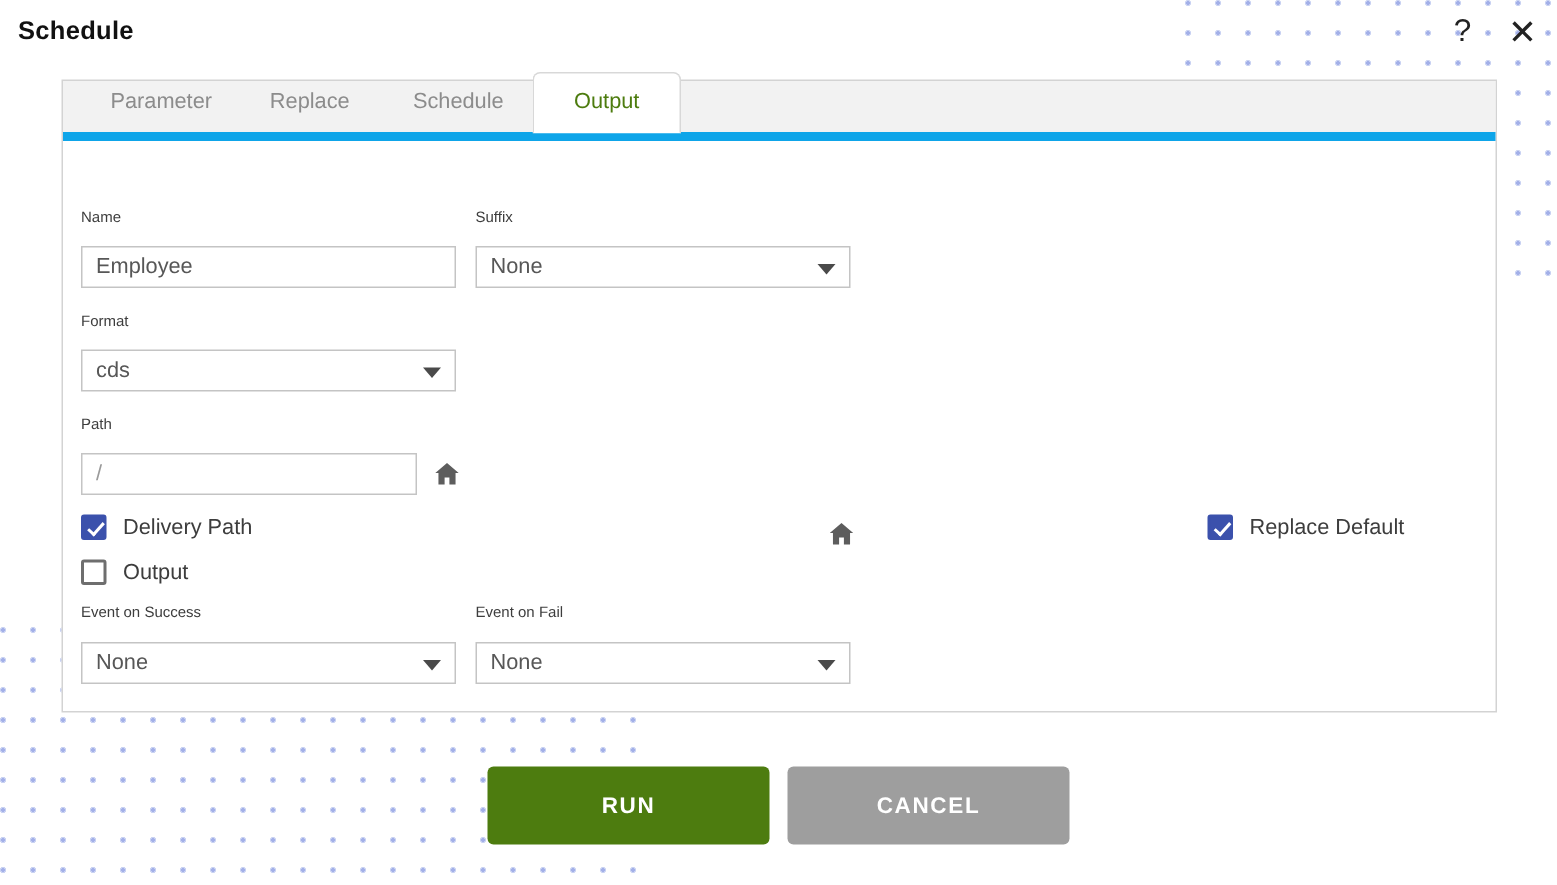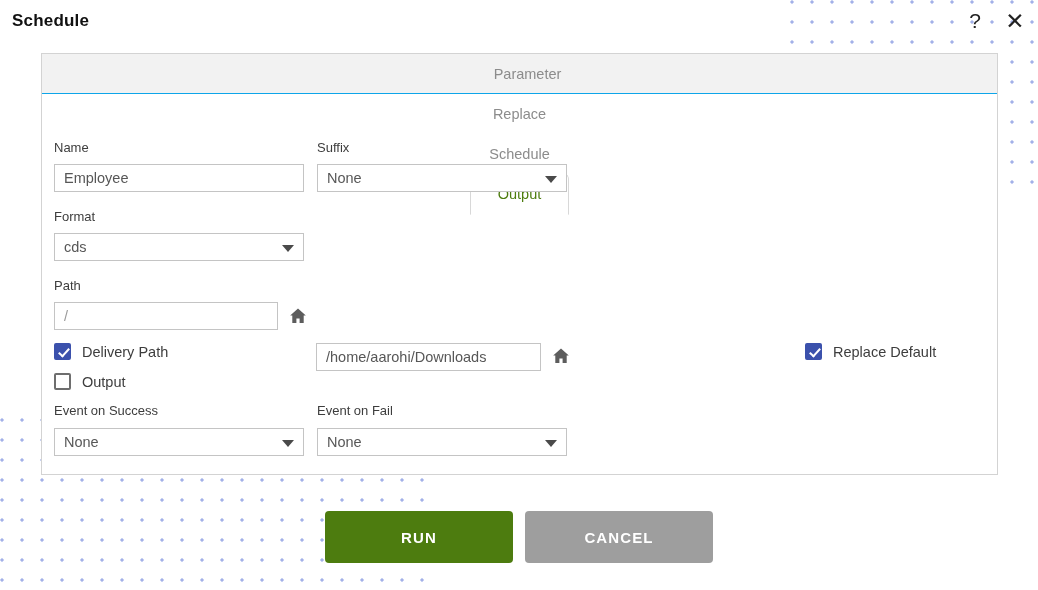--- a/index.html
+++ b/index.html
@@ -88,25 +88,24 @@
     border: 1px solid #d3d3d3;
     box-sizing: border-box;
     z-index: 2;
   }
 
   
   #tab-bar {
     position: relative;
     height: 40px;
     background: #f2f2f2;
-    border-bottom: 1px solid #0ea5e9;
+    border-bottom: 6px solid #0ea5e9;
     display: flex;
-    align-items: center;
-    box-sizing: border-box;
-    flex-direction: column;
+    align-items: flex-end;
+    box-sizing: border-box;
   }
   .tab {
     height: 40px;
     line-height: 40px;
     padding: 0 0;
     width: 99px;
     text-align: center;
     font-size: 14.5px;
     color: #8c8c8c;
     cursor: pointer;
@@ -127,21 +126,21 @@
 
   
   #form-body {
     position: relative;
     padding: 0;
     height: 380px;
   }
 
   .field-label {
     position: absolute;
-    font-size: 13px;
+    font-size: 10px;
     color: #3d3d3d;
   }
   .ctl {
     position: absolute;
     box-sizing: border-box;
     height: 28px;
     border: 1px solid #c4c4c4;
     background: #ffffff;
     font-size: 14.5px;
     color: #575757;
@@ -272,21 +271,20 @@
     <div class="home-icon" style="left:246px; top:212px;">
       <svg width="20" height="20" viewBox="0 0 20 20" aria-hidden="true">
         <path d="M10 2.6 L2.2 9.4 h2.1 v7.6 h4.1 v-4.6 h3.2 v4.6 h4.1 V9.4 h2.1 Z" fill="#5d5d5d"></path>
       </svg>
     </div>
 
     <div class="cb-row" style="left:12px; top:249px;">
       <span class="cbox checked"></span>
       <span class="cb-label">Delivery Path</span>
     </div>
-    <div class="ctl textinput" style="left:274px; top:249px; width:225px;">/home/aarohi/Downloads</div>
     <div class="home-icon" style="left:509px; top:252px;">
       <svg width="20" height="20" viewBox="0 0 20 20" aria-hidden="true">
         <path d="M10 2.6 L2.2 9.4 h2.1 v7.6 h4.1 v-4.6 h3.2 v4.6 h4.1 V9.4 h2.1 Z" fill="#5d5d5d"></path>
       </svg>
     </div>
 
     <div class="cb-row" style="left:763px; top:249px;">
       <span class="cbox checked"></span>
       <span class="cb-label">Replace Default</span>
     </div>

